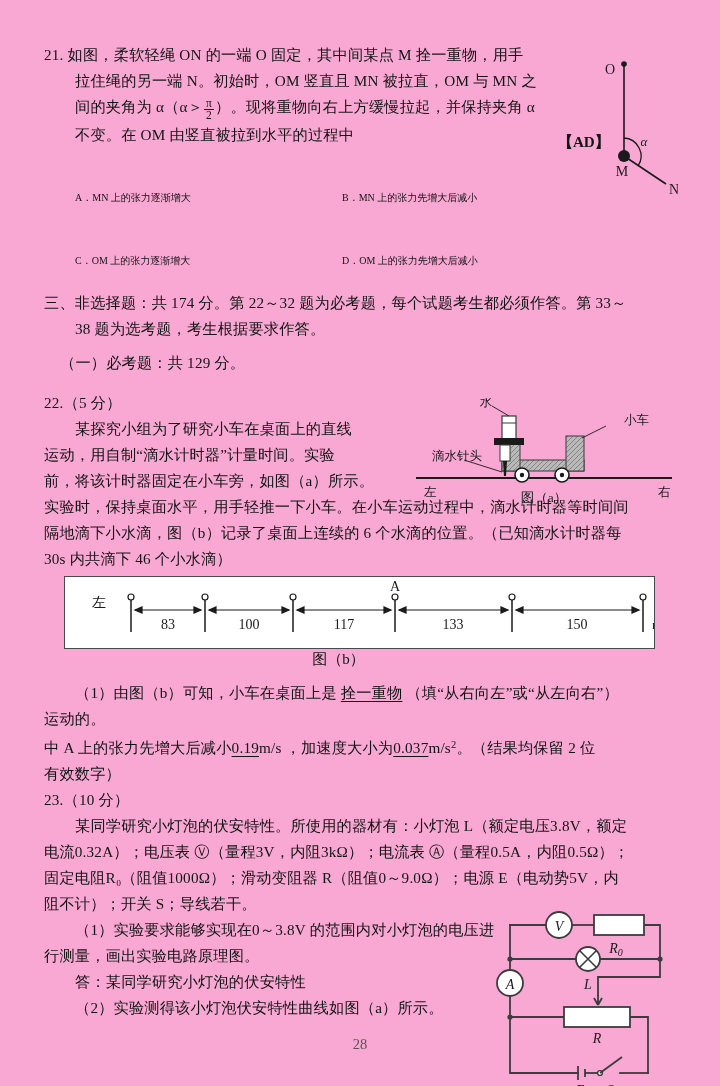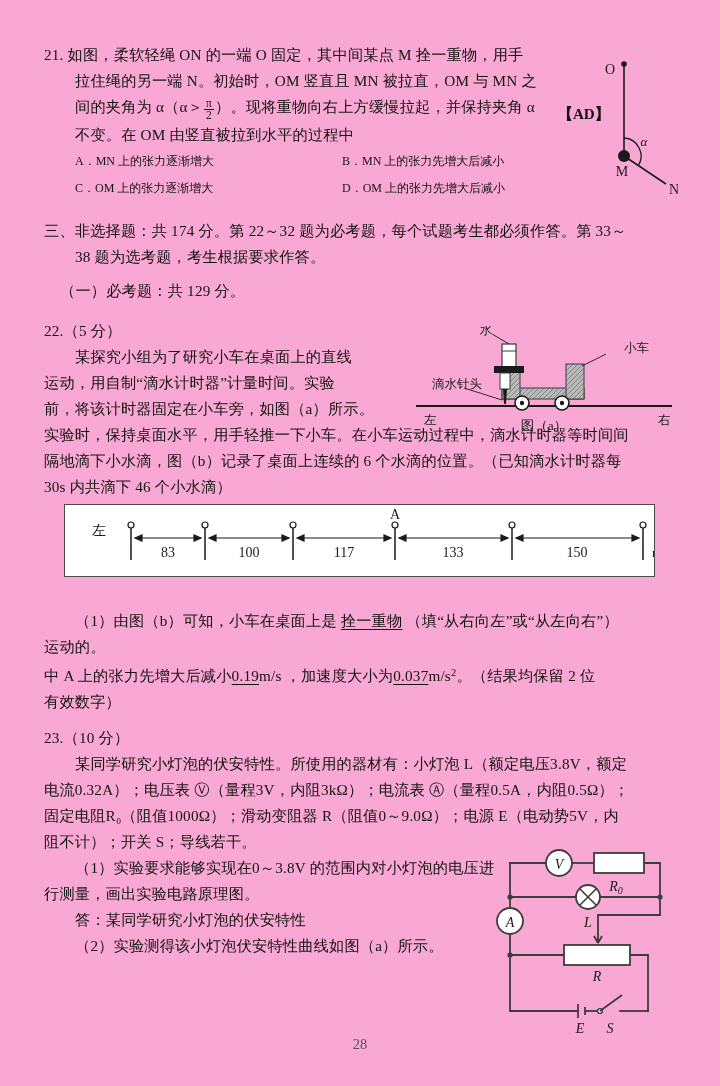--- a/index.html
+++ b/index.html
@@ -54,29 +54,30 @@
   }
   .frac .num { display: block; padding: 0 2px; }
   .frac .den { display: block; border-top: 1px solid #131313; padding: 0 2px; }
 
   
   #q21 { position: relative; }
   #q21 .body { width: 505px; }
   #q21 .ansbox {
     position: absolute;
     right: 68px;
-    top: 62px;
+    top: 90px;
     font-size: 15.2px;
     font-weight: bold;
   }
   .optrow {
     display: flex;
-    font-size: 12px;
+    font-size: 10px;
     line-height: 27px;
     padding-left: 31px;
+    margin-top: 36px;
   }
   .optrow .opt { width: 267px; }
 
   
   #fig-rope {
     position: absolute;
     right: 0px;
     top: 8px;
     width: 106px;
     height: 150px;
@@ -114,21 +115,21 @@
   }
   #fig-b-cap {
     position: absolute;
     left: 0; top: 74px;
     width: 589px;
     text-align: center;
     font-size: 15px;
   }
 
   
-  #q23 { position: relative; margin-top: 10px; }
+  #q23 { position: relative; }
   #q23 .narrow { width: 490px; }
 
   #fig-circuit {
     position: absolute;
     right: 4px;
     top: 116px;
     width: 186px;
     height: 196px;
   }
 
@@ -309,20 +310,21 @@
         <text x="184" y="52" font-size="14" fill="#1a1a1a" text-anchor="middle">100</text>
         <text x="279" y="52" font-size="14" fill="#1a1a1a" text-anchor="middle">117</text>
         <text x="388" y="52" font-size="14" fill="#1a1a1a" text-anchor="middle">133</text>
         <text x="512" y="52" font-size="14" fill="#1a1a1a" text-anchor="middle">150</text>
 
         <text x="330" y="14" font-size="14" fill="#1a1a1a" text-anchor="middle">A</text>
         <text x="34" y="30" font-size="14" fill="#1a1a1a" text-anchor="middle">左</text>
         <text x="596" y="28" font-size="14" fill="#1a1a1a" text-anchor="middle">右</text>
         <text x="597" y="52" font-size="13" fill="#1a1a1a" text-anchor="middle">mm</text>
       </svg>
+      <div id="fig-b-cap">图（b）</div>
     </div>
 
     <div class="ln" style="margin-top:2px">
       <span class="indent2">（1）由图（b）可知，小车在桌面上是</span>
       <span class="ul">拴一重物</span>
       <span>（填“从右向左”或“从左向右”）</span>
     </div>
     <div class="ln">运动的。</div>
 
     <div class="ln">

